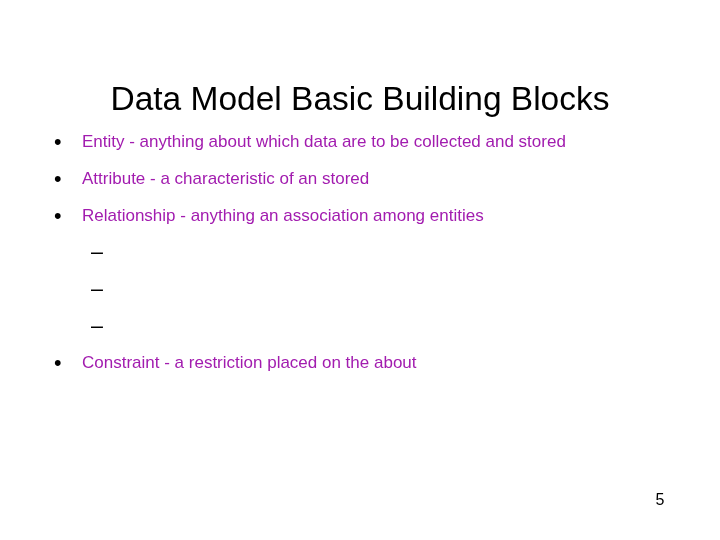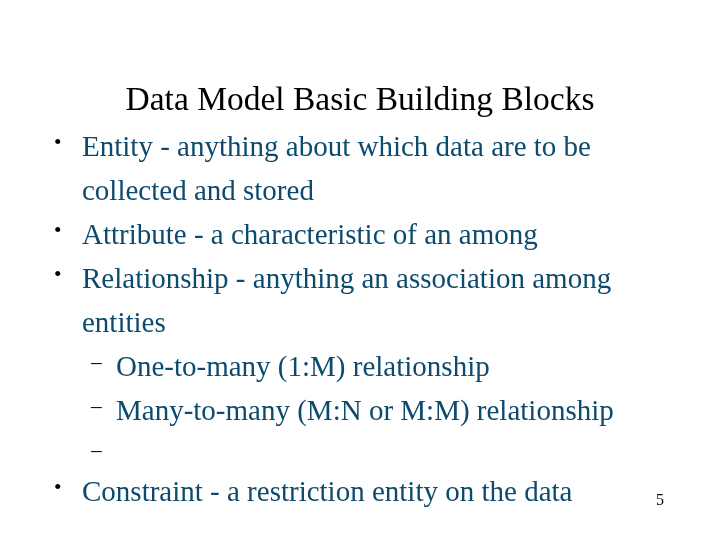--- a/index.html
+++ b/index.html
@@ -15,21 +15,20 @@
     overflow: hidden;
     position: relative;
   }
 
   .slide {
     position: absolute;
     inset: 0;
     width: 720px;
     height: 400px;
     background: #ffffff;
-    font-family: Liberation Serif, serif;
   }
 
   .slide-title {
     position: absolute;
     left: 0;
     top: 58px;
     width: 720px;
     text-align: center;
     font-size: 33.5px;
     font-weight: normal;
@@ -75,23 +74,23 @@
   }
 
   .level-2 > .marker {
     width: 25px;
     font-size: 21.5px;
     line-height: 36.8px;
   }
 
   .bullet-text {
     flex: 1 1 auto;
-    font-size: 29px;
-    line-height: 44px;
-    color: #0c4a6e;
+    font-size: 17px;
+    line-height: 36px;
+    color: #a21caf;
   }
 
   .page-number {
     position: absolute;
     left: 640px;
     top: 490px;
     width: 40px;
     text-align: center;
     font-size: 16px;
     line-height: 20px;
@@ -107,44 +106,42 @@
 
   <div class="body-block">
 
     <div class="bullet-row level-1">
       <span class="marker">•</span>
       <span class="bullet-text">Entity - anything about which data are to be collected and stored</span>
     </div>
 
     <div class="bullet-row level-1">
       <span class="marker">•</span>
-      <span class="bullet-text">Attribute - a characteristic of an among</span>
+      <span class="bullet-text">Attribute - a characteristic of an stored</span>
     </div>
 
     <div class="bullet-row level-1">
       <span class="marker">•</span>
       <span class="bullet-text">Relationship - anything an association among entities</span>
     </div>
 
     <div class="bullet-row level-2">
       <span class="marker">–</span>
-      <span class="bullet-text">One-to-many (1:M) relationship</span>
     </div>
 
     <div class="bullet-row level-2">
       <span class="marker">–</span>
-      <span class="bullet-text">Many-to-many (M:N or M:M) relationship</span>
     </div>
 
     <div class="bullet-row level-2">
       <span class="marker">–</span>
     </div>
 
     <div class="bullet-row level-1">
       <span class="marker">•</span>
-      <span class="bullet-text">Constraint - a restriction entity on the data</span>
+      <span class="bullet-text">Constraint - a restriction placed on the about</span>
     </div>
 
   </div>
 
   <div class="page-number">5</div>
 
 </div>
 
 </body></html>

